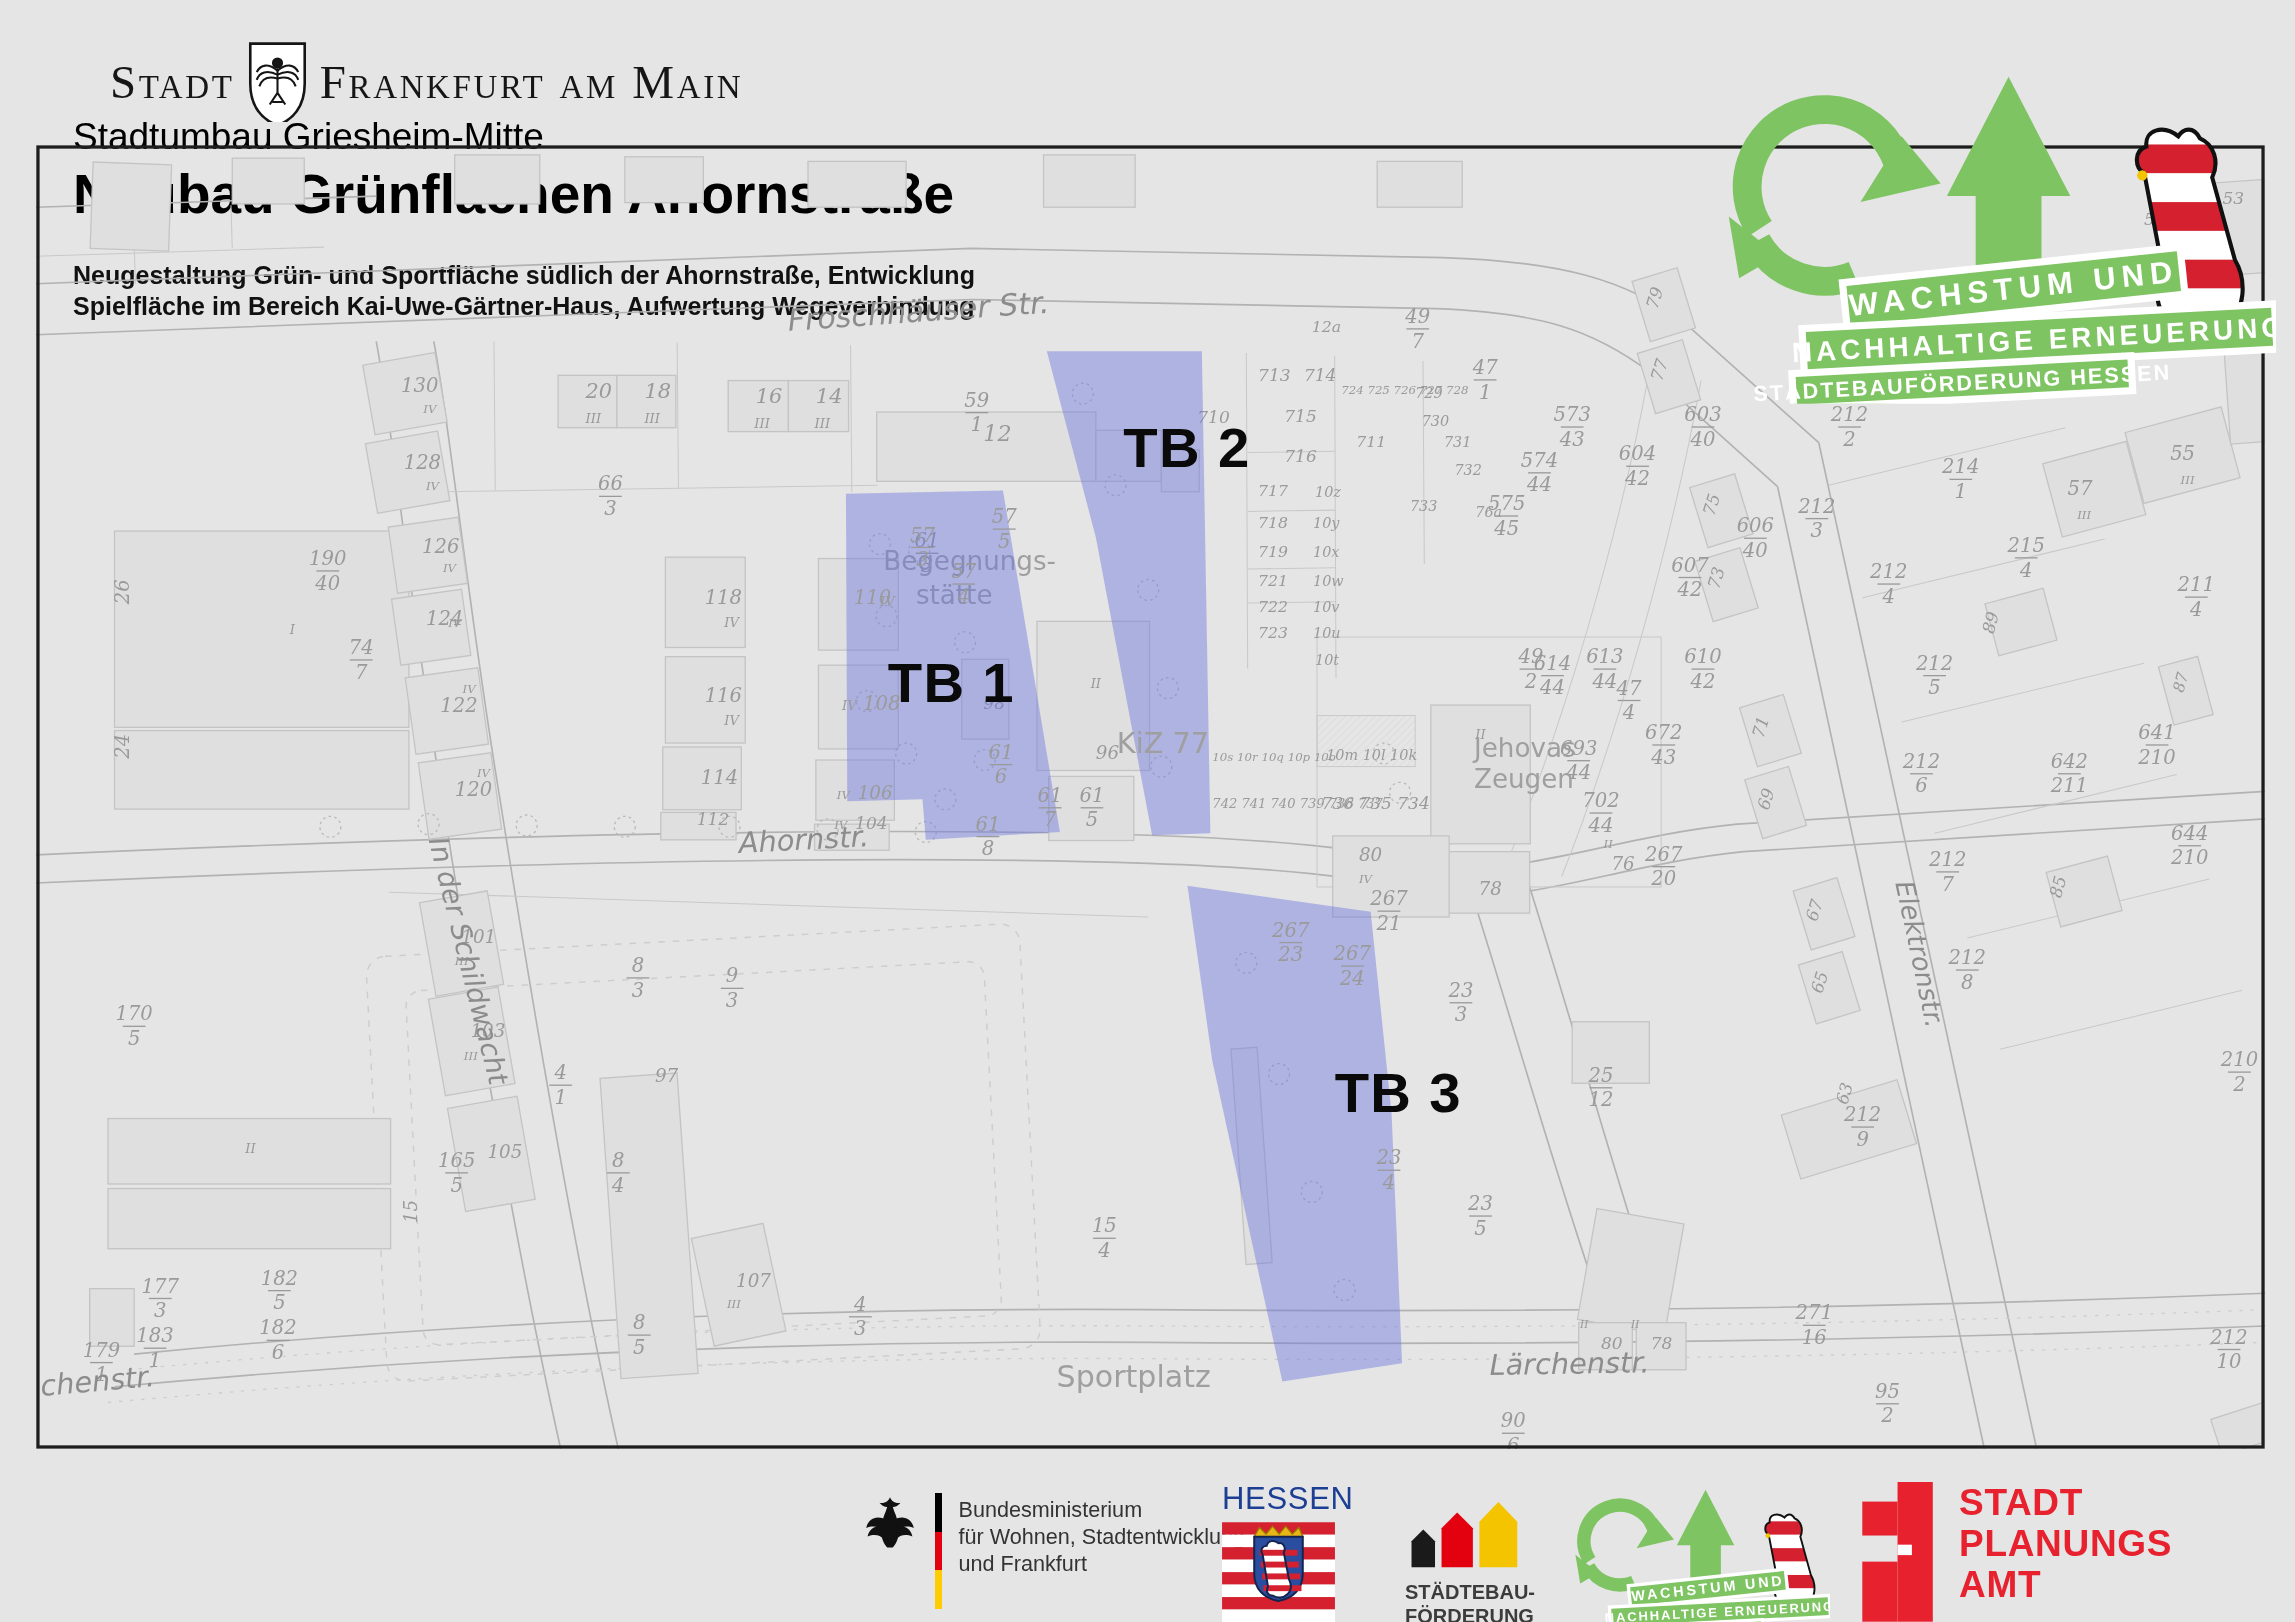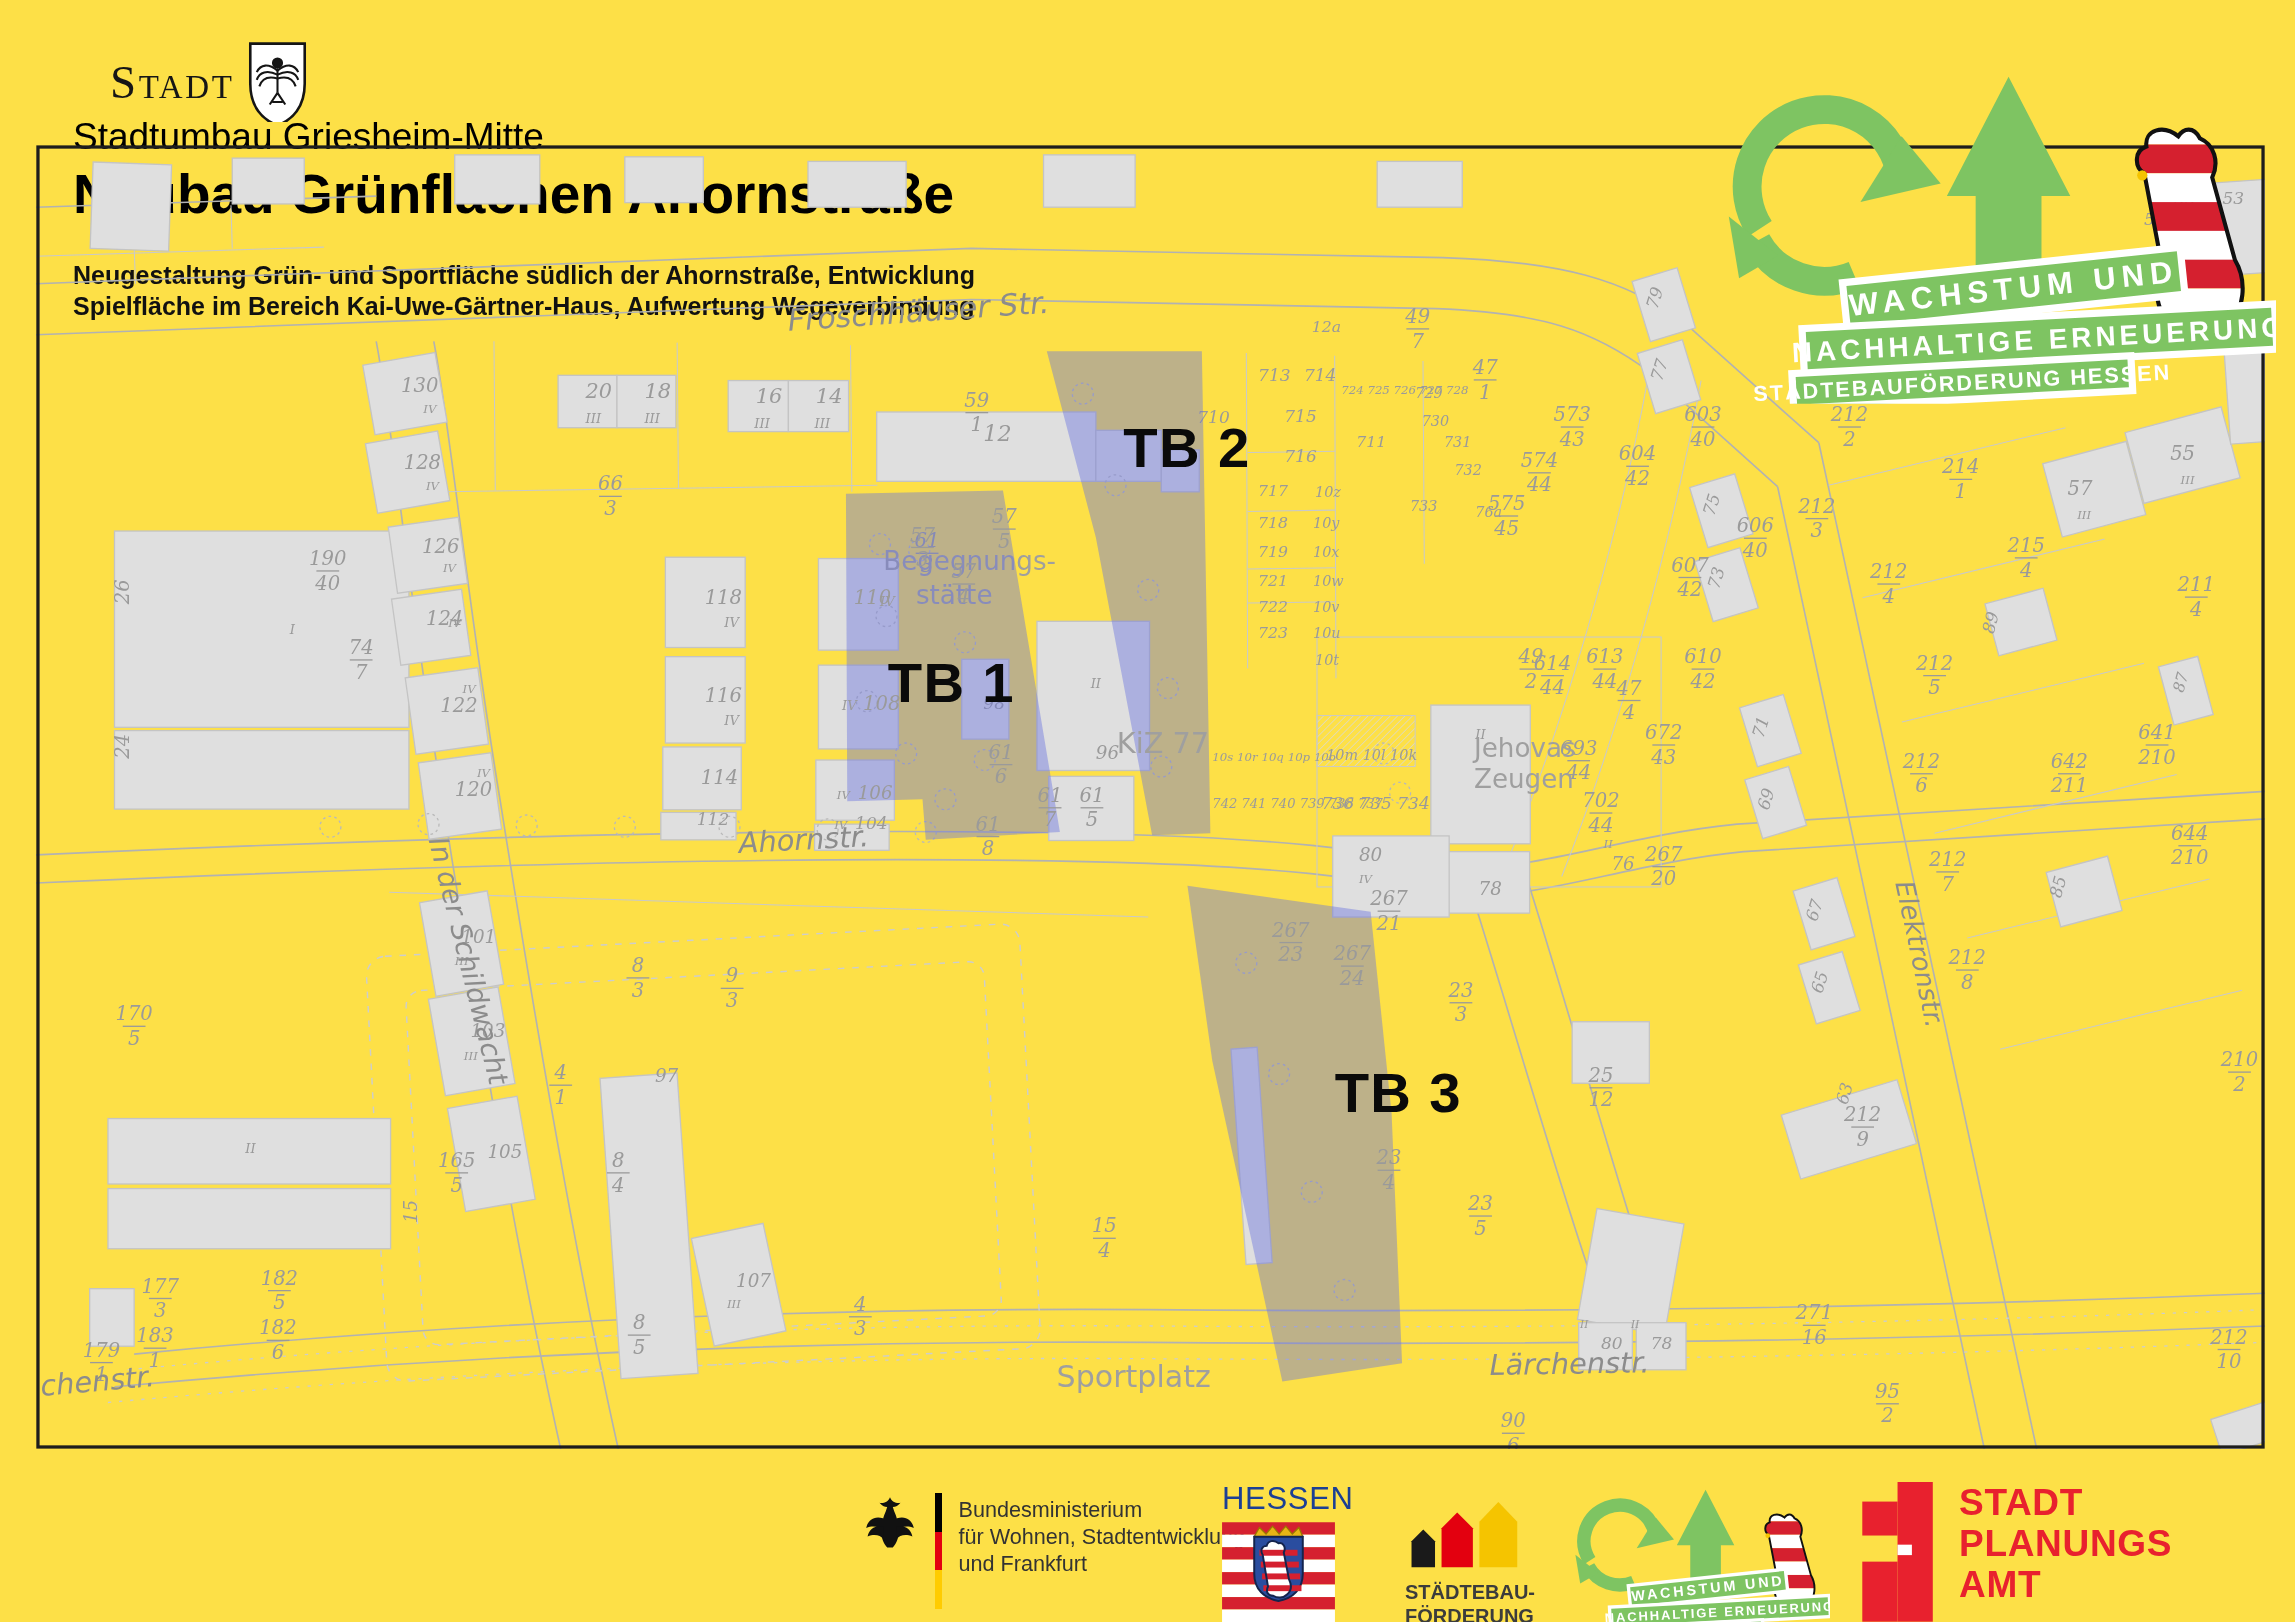--- a/index.html
+++ b/index.html
@@ -1,16 +1,16 @@
 <!DOCTYPE html>
 <html style="--ov: #6a74e0; --green: #7ec462; --hblue: #1c3f94; --spared: #e8212e; --fblack: #000000; --fred: #e3000f; --fgold: #ffcc00;font-size:10.5px"><head>
 <meta charset="utf-8">
 <style>
   html,body{margin:0;padding:0;background:#ffffff;}
-  .page{position:relative;width:2295px;height:1622px;background:#fde047;overflow:hidden;
+  .page{position:relative;width:2295px;height:1622px;background:#e5e5e5;overflow:hidden;
         font-family:"Liberation Sans",sans-serif;}
   
   .brand{position:absolute;left:110px;top:41px;display:flex;align-items:center;gap:9.2px;
          font-family:"Liberation Serif",serif;font-variant:small-caps;font-weight:400;
          font-size:47px;letter-spacing:2.6px;color:#161616;}
   .brand .shield{width:67px;height:81px;}
   .supertitle{position:absolute;left:73px;top:116px;font-size:37px;font-weight:normal;color:#000;}
   .maintitle{position:absolute;left:73px;top:162px;font-size:55px;font-weight:bold;color:#000;}
   .subtitle{position:absolute;left:73px;top:260px;font-size:25px;font-weight:bold;color:#111;line-height:31px;}
   
@@ -113,20 +113,21 @@
         <path d="M50,42 L50,80"></path>
         <path d="M50,46 C36,34 24,36 18,48"></path>
         <path d="M50,52 C34,44 22,48 18,60"></path>
         <path d="M50,58 C36,54 26,58 22,70"></path>
         <path d="M50,46 C64,34 76,36 82,48"></path>
         <path d="M50,52 C66,44 78,48 82,60"></path>
         <path d="M50,58 C64,54 74,58 78,70"></path>
         <path d="M50,80 L38,98 M50,80 L62,98 M42,94 h16"></path>
       </g>
     </svg>
+    <span>Frankfurt am Main</span>
   </div>
 
   <div class="supertitle">Stadtumbau Griesheim-Mitte</div>
   <div class="maintitle">Neubau Grünflächen Ahornstraße</div>
   <div class="subtitle">
     <div>Neugestaltung Grün- und Sportfläche südlich der Ahornstraße, Entwicklung</div>
     <div>Spielfläche im Bereich Kai-Uwe-Gärtner-Haus, Aufwertung Wegeverbindung</div>
   </div>
 
   <div class="map-wrap">

